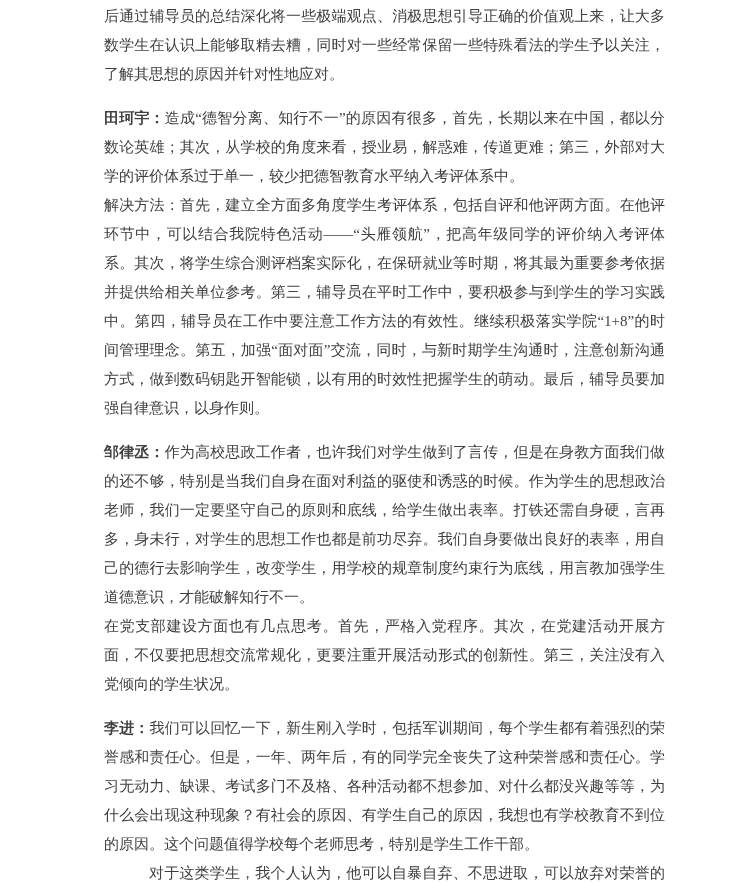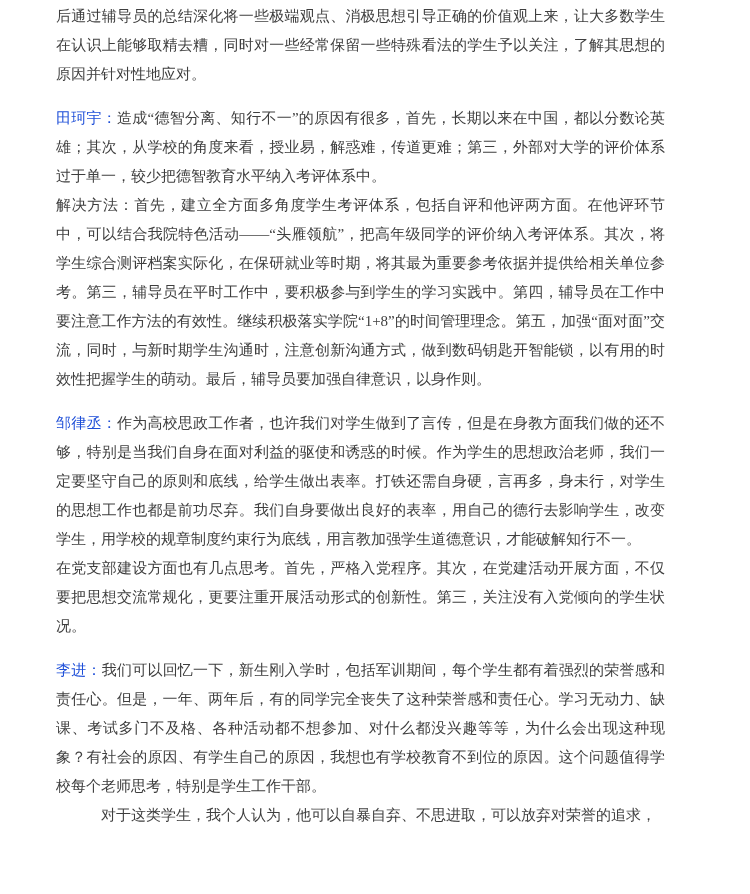--- a/index.html
+++ b/index.html
@@ -8,37 +8,37 @@
     width: 750px;
     height: 894px;
     background: #ffffff;
     overflow: hidden;
     font-family: "Liberation Serif", "DejaVu Serif", serif;
   }
   .doc-page {
     box-sizing: border-box;
     width: 750px;
     height: 668px;
-    padding: 2px 85px 0 56px;
+    padding: 2px 85px 0 104px;
     background: #ffffff;
   }
   .para {
     margin: 0;
     font-size: 15px;
     line-height: 29px;
     color: #3e3e3e;
     text-align: justify;
     text-justify: inter-ideograph;
     word-break: break-all;
   }
   .para.gap-before { margin-top: 15px; }
   .para.first-indent { text-indent: 45px; }
   .speaker {
-    font-weight: normal;
-    color: #1d4ed8;
+    font-weight: bold;
+    color: #404040;
   }
 </style>
 </head>
 <body>
 
 <div class="doc-page">
 
   <p class="para"><span>后通过辅导员的总结深化将一些极端观点、消极思想引导正确的价值观上来，让大多数学生在认识上能够取精去糟，同时对一些经常保留一些特殊看法的学生予以关注，了解其思想的原因并针对性地应对。</span></p>
 
   <p class="para gap-before"><span class="speaker">田珂宇：</span><span>造成“德智分离、知行不一”的原因有很多，首先，长期以来在中国，都以分数论英雄；其次，从学校的角度来看，授业易，解惑难，传道更难；第三，外部对大学的评价体系过于单一，较少把德智教育水平纳入考评体系中。</span></p>

